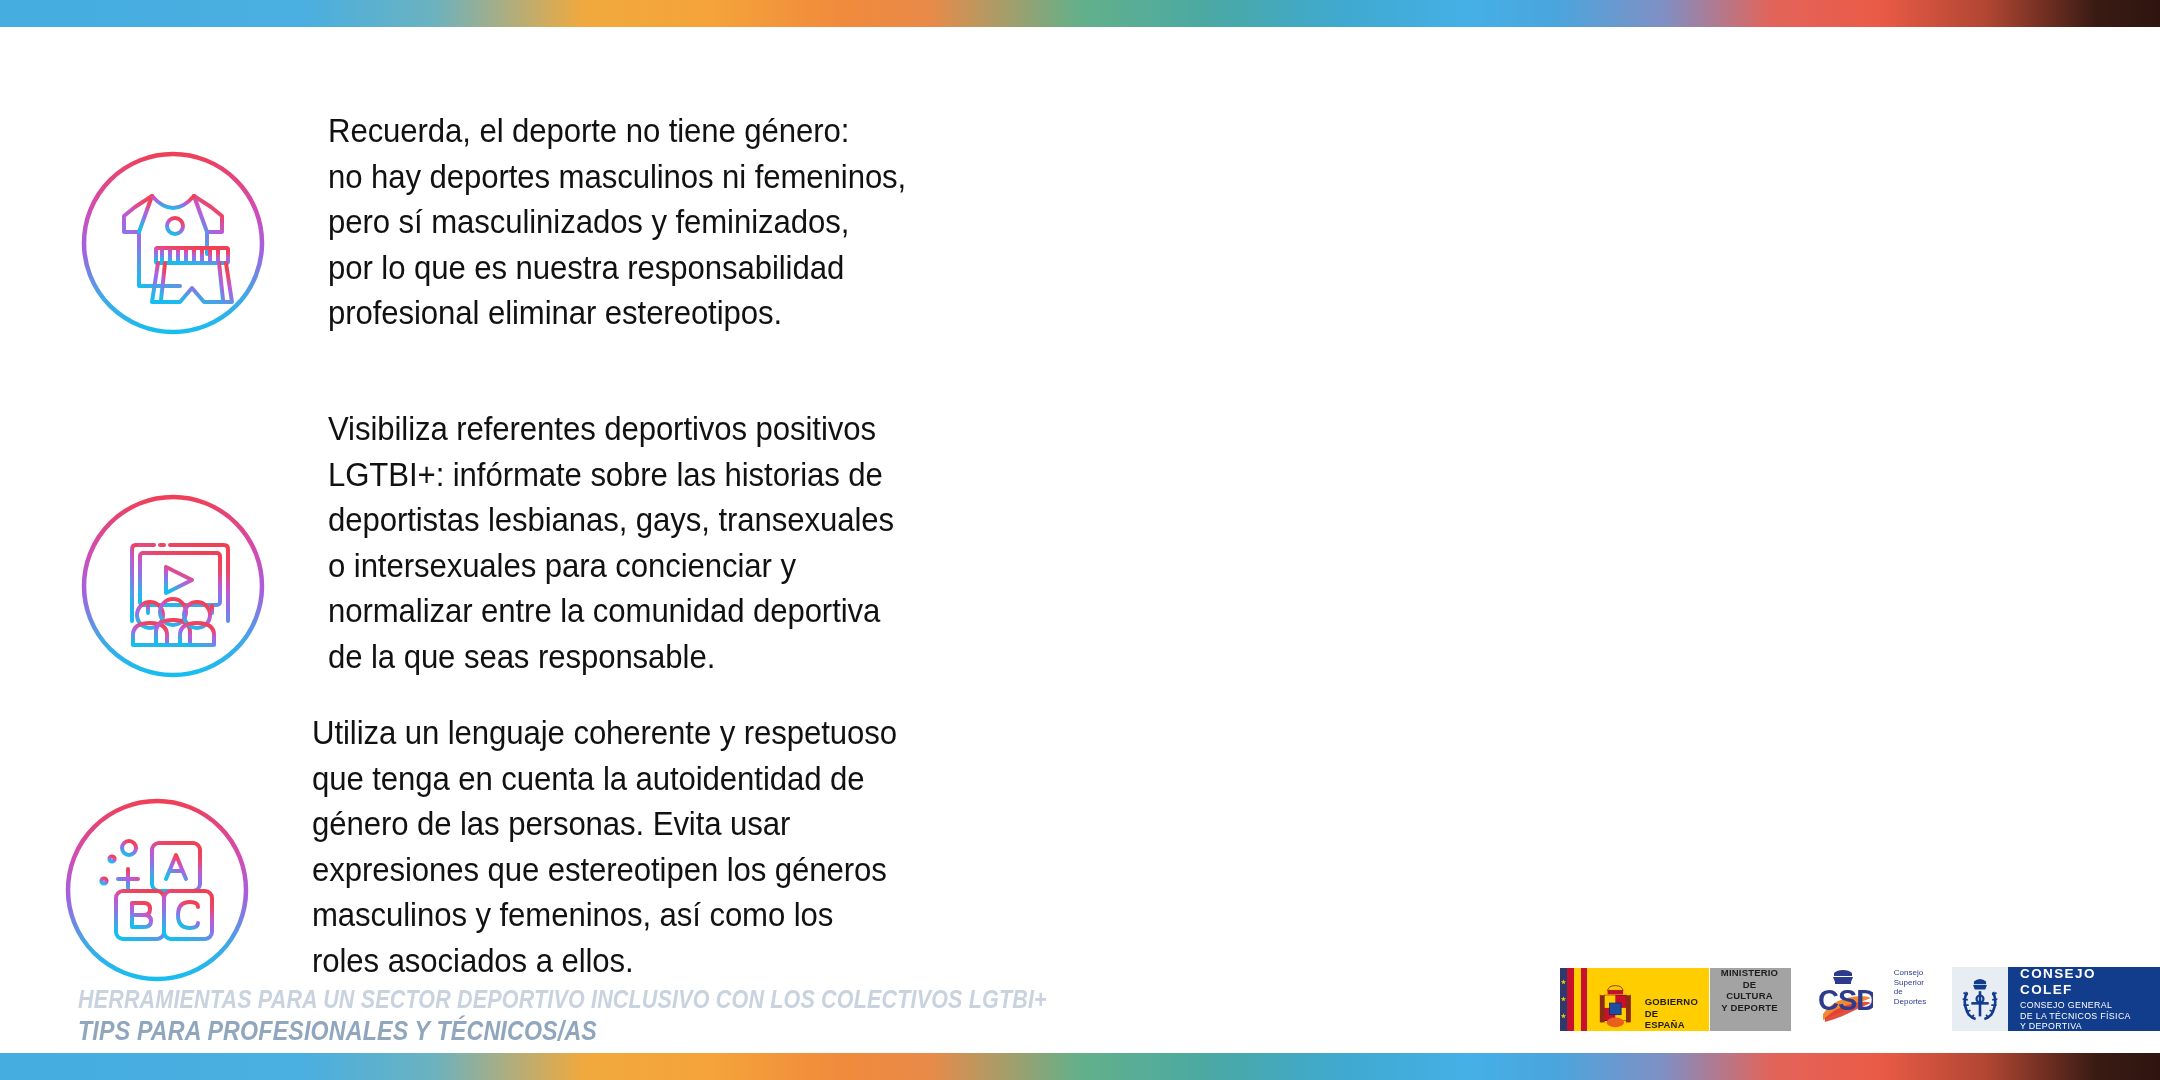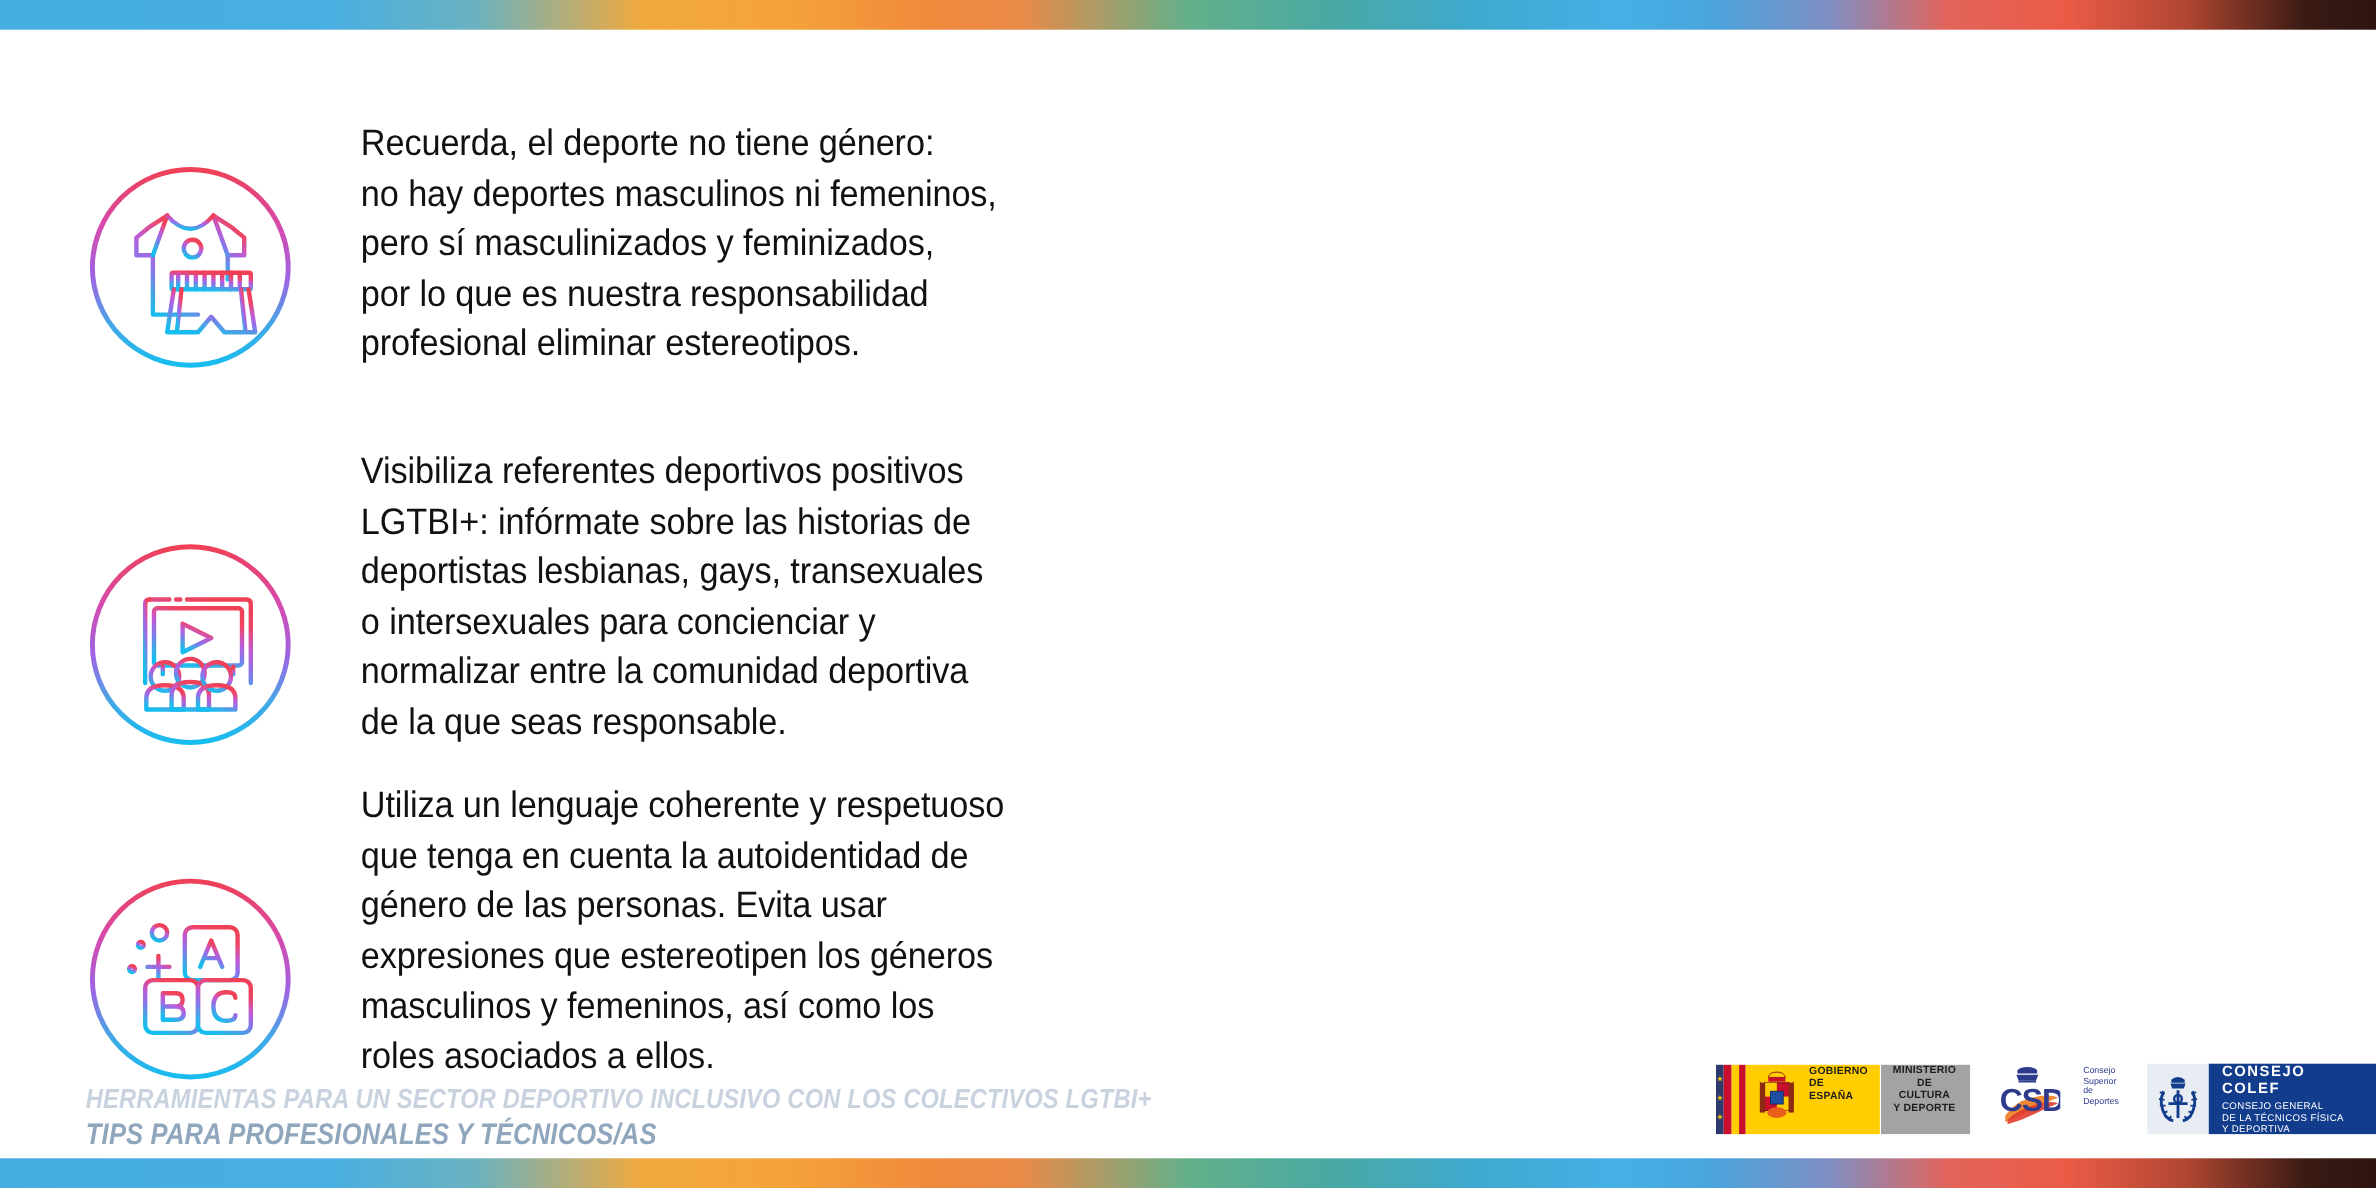--- a/index.html
+++ b/index.html
@@ -70,21 +70,21 @@
     transform-origin:left top;
   }
 
   
   #tip-1{ left:80px;  top:112px; }
   #tip-1 .tip-text{ margin-left:62px; margin-top:-4px; }
 
   #tip-2{ left:80px;  top:400px;margin-top:16px; }
   #tip-2 .tip-text{ margin-left:62px; margin-top:-10px; }
 
-  #tip-3{ left:80px;  top:720px; }
+  #tip-3{ left:64px;  top:720px; }
   #tip-3 .tip-text{ margin-left:62px; margin-top:-10px; }
 
   
   .footer-text{
     position:absolute; left:78px; top:984px;
     font-style:italic; font-weight:bold;
     font-stretch:condensed;
     letter-spacing:0.2px;
     transform:scaleX(0.86);
     transform-origin:left top;
@@ -111,21 +111,21 @@
   .gob-flag .f1{ background:#2e3a6e; }
   .gob-flag .f2{ background:#c8102e; }
   .gob-flag .stars{
     position:absolute; width:7px; height:63px;
     display:flex; flex-direction:column; justify-content:space-evenly;
     align-items:center;
   }
   .gob-flag .stars b{ color:#f6c700; font-size:6px; line-height:6px; }
   .gob-stripe{ width:7px; height:63px; }
   .gob-yellow{
-    background:#ffcd00; height:63px; display:flex; align-items:flex-start;
+    background:#ffcd00; height:63px; display:flex; align-items:flex-end;
     padding:0 10px 0 8px; gap:9px;
   }
   .gob-crest{ width:42px; height:52px; }
   .gob-txt{
     font-size:9.5px; line-height:11.5px; font-weight:bold;
     color:#1d1d1b; letter-spacing:0.2px; white-space:pre-line;
   }
   .gob-sep{ width:1px; height:63px; background:#ffffff; }
   .gob-min{
     background:#a3a3a3; height:63px; display:flex; align-items:center;

